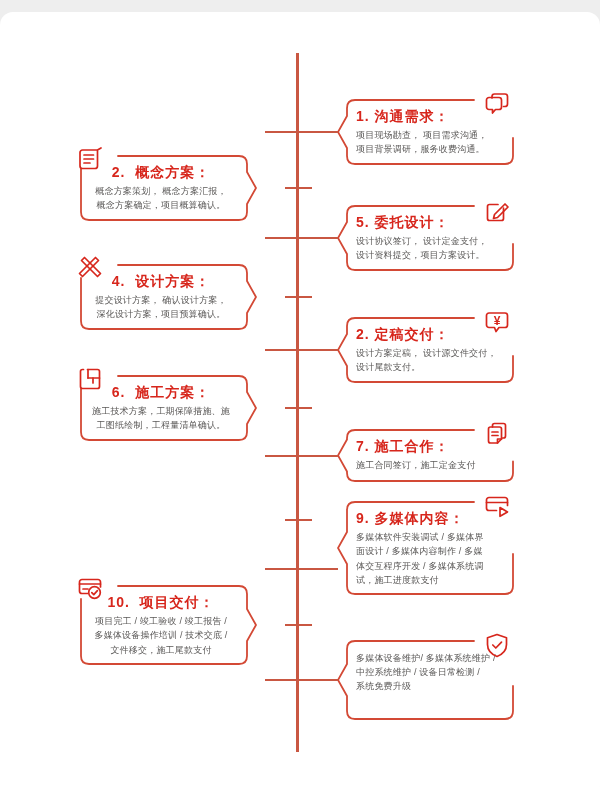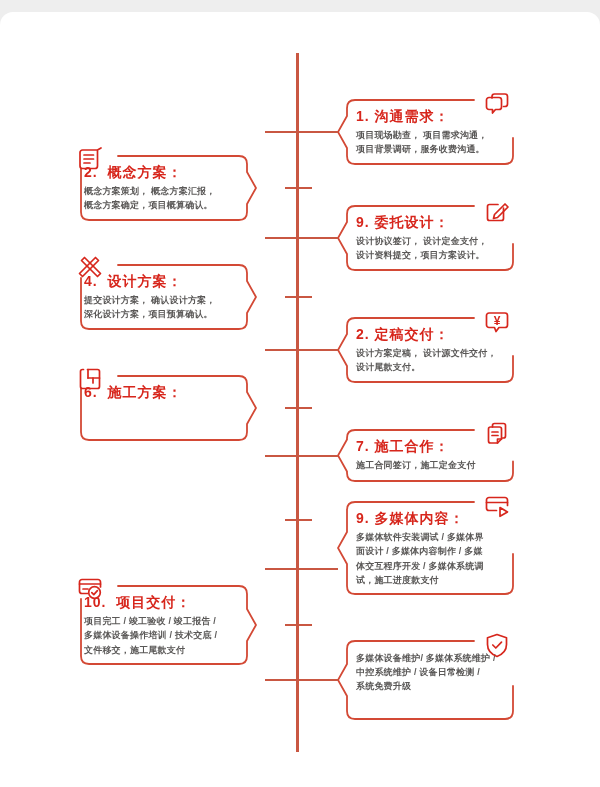--- a/index.html
+++ b/index.html
@@ -19,24 +19,24 @@
   .s4{top:252px;min-height:58px}.s5{top:305px;min-height:62px}.s6{top:363px;min-height:59px}
   .s7{top:417px;min-height:53px}.s8{top:468px;min-height:66px}.s9{top:489px;min-height:88px}
   .s10{top:573px;min-height:75px}.s11{top:628px;min-height:75px}
   .step .border-svg{position:absolute;left:0;top:0;pointer-events:none;}
   .title{
     margin:0;font-size:14px;font-weight:bold;color:var(--accent);
     letter-spacing:1px;white-space:pre;line-height:1.3;position:relative;
   }
   .body{
     margin:3px 0 0 0;font-size:9px;color:var(--body);line-height:1.58;
-    letter-spacing:.2px;white-space:pre;position:relative;font-weight:bold;
+    letter-spacing:.2px;white-space:pre;position:relative;
   }
   .step.right .inner{padding:8px 4px 8px 19px;text-align:left;}
-  .step.left .inner{padding:8px 19px 8px 4px;text-align:left;}
+  .step.left .inner{padding:8px 19px 8px 4px;text-align:center;}
   .icon{position:absolute;width:30px;height:30px;color:var(--accent);z-index:2;}
   .step.right .icon{top:-9px;right:2px;}
   .step.left .icon{top:-11px;left:-5px;}
   .icon svg{width:30px;height:30px;display:block;}
   .icon svg *{stroke:currentColor;fill:none;stroke-width:1.7;stroke-linecap:round;stroke-linejoin:round;}
   .icon svg .fillwhite{fill:#fff;}
   .icon svg text{stroke:none;fill:currentColor;font-family:"Liberation Sans",sans-serif;font-weight:bold;}
 </style>
 </head>
 <body>
@@ -84,21 +84,21 @@
       <svg width="177" height="66" class="border-svg">
         <path d="M 137 1 H 18 Q 10 1 10 9 V 17 L 1 33 L 10 49 V 57 Q 10 65 18 65 H 168 Q 176 65 176 57 V 39" fill="none" stroke="#d34935" stroke-width="1.8" stroke-linecap="round"></path>
       </svg>
     <span class="icon">
       <svg viewBox="0 0 30 30">
           <path d="M21.5,12 V22.5 A2,2 0 0 1 19.5,24.5 H7.5 A2,2 0 0 1 5.5,22.5 V10.5 A2,2 0 0 1 7.5,8.5 H16"></path>
           <path d="M11.5,22.5 L12.5,18.5 L23,8 L26,11 L15.5,21.5 Z"></path>
         </svg>
     </span>
     <div class="inner">
-      <h3 class="title">9. 委托设计：</h3>
+      <h3 class="title">5. 委托设计：</h3>
       <p class="body">设计协议签订， 设计定金支付，
 设计资料提交，项目方案设计。</p>
     </div>
   </section>
 
   <section class="step left s4">
       <svg width="177" height="66" class="border-svg">
         <path d="M 38 1 H 159 Q 167 1 167 9 V 17 L 176 33 L 167 49 V 57 Q 167 65 159 65 H 9 Q 1 65 1 57 V 14" fill="none" stroke="#d34935" stroke-width="1.8" stroke-linecap="round"></path>
       </svg>
     <span class="icon">
@@ -138,20 +138,22 @@
     <span class="icon">
       <svg viewBox="0 0 30 30">
           <path d="M12.5,5.5 H22.5 A2,2 0 0 1 24.5,7.5 V22.5 A2,2 0 0 1 22.5,24.5 H7.5 A2,2 0 0 1 5.5,22.5 V7.5 A2,2 0 0 1 7.5,5.5 H8.5"></path>
           <path d="M13,5.5 V14"></path>
           <path d="M13,14 H24.5"></path>
           <path d="M18,14 V19"></path>
         </svg>
     </span>
     <div class="inner">
       <h3 class="title">6.  施工方案：</h3>
+      <p class="body">施工技术方案，工期保障措施、施
+工图纸绘制，工程量清单确认。</p>
     </div>
   </section>
 
   <section class="step right s7">
       <svg width="177" height="53" class="border-svg">
         <path d="M 137 1 H 18 Q 10 1 10 9 V 10.5 L 1 26.5 L 10 42.5 V 44 Q 10 52 18 52 H 168 Q 176 52 176 44 V 32.5" fill="none" stroke="#d34935" stroke-width="1.8" stroke-linecap="round"></path>
       </svg>
     <span class="icon">
       <svg viewBox="0 0 30 30">
           <path d="M10.5,7 V5.5 A2,2 0 0 1 12.5,3.5 H21.5 A2,2 0 0 1 23.5,5.5 V16 A2,2 0 0 1 21.5,18 H20.5"></path>

